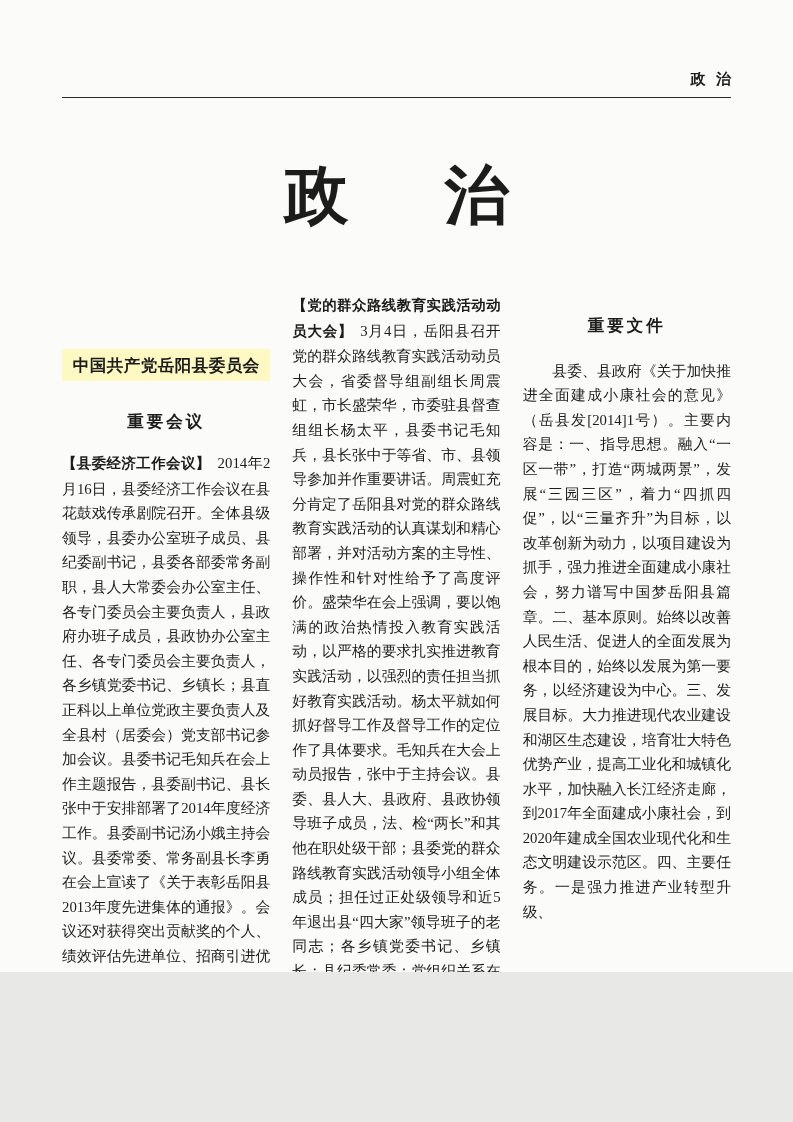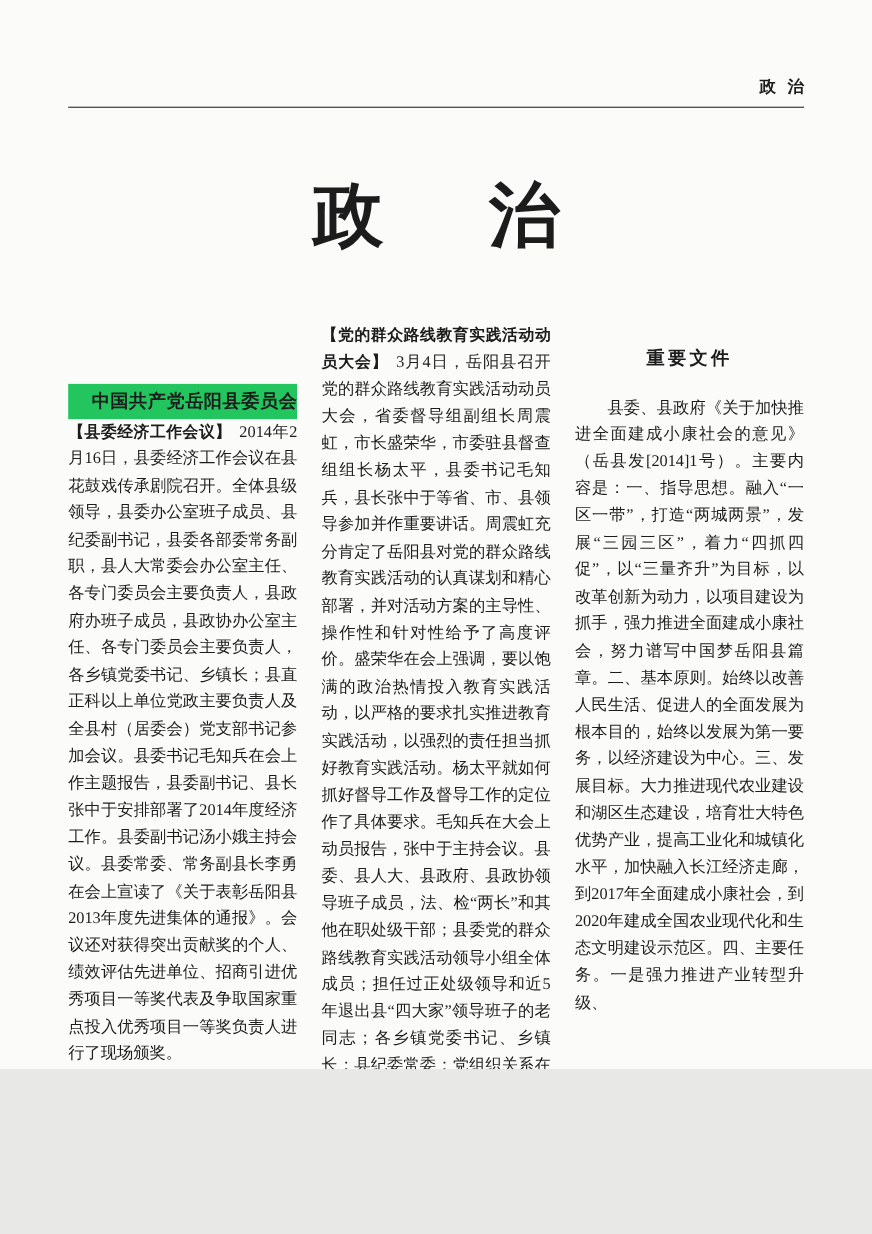--- a/index.html
+++ b/index.html
@@ -59,22 +59,22 @@
   .col {
     font-size: 14.8px;
     line-height: 24.6px;
     text-align: justify;
     text-justify: inter-ideograph;
   }
   .col-left {
     padding-top: 56px;
   }
   .org-box {
-    background: #22c55e;
-    text-align: right;
+    background: #fef9c3;
+    text-align: center;
     font-weight: bold;
     font-size: 16.5px;
     line-height: 1;
     padding: 8px 0 7px 0;
     font-family: "Liberation Sans", sans-serif;
     letter-spacing: 0.5px;
   }
   .section-heading {
     text-align: center;
     font-size: 16.5px;
@@ -90,21 +90,21 @@
   .heading-documents {
     margin-top: 21px;
     margin-bottom: 20px;
   }
   .col p {
     margin: 0;
     padding: 0;
   }
   .entry-title {
     font-weight: bold;
-    font-family: Liberation Serif, serif;
+    font-family: Liberation Mono, monospace;
     font-size: 14.4px;
     margin-right: 7px;
   }
   .indent-2em {
     text-indent: 2em;
   }
   .page-number {
     position: absolute;
     top: 1036px;
     right: 62px;
@@ -122,20 +122,21 @@
   </div>
 
   <div class="header-rule"></div>
 
   <h1 class="page-title">政治</h1>
 
   <div class="columns">
 
     <div class="col col-left">
       <div class="org-box">中国共产党岳阳县委员会</div>
+      <h2 class="section-heading heading-meetings">重要会议</h2>
       <p>
         <span class="entry-title">【县委经济工作会议】</span><span>2014年2月16日，县委经济工作会议在县花鼓戏传承剧院召开。全体县级领导，县委办公室班子成员、县纪委副书记，县委各部委常务副职，县人大常委会办公室主任、各专门委员会主要负责人，县政府办班子成员，县政协办公室主任、各专门委员会主要负责人，各乡镇党委书记、乡镇长；县直正科以上单位党政主要负责人及全县村（居委会）党支部书记参加会议。县委书记毛知兵在会上作主题报告，县委副书记、县长张中于安排部署了2014年度经济工作。县委副书记汤小娥主持会议。县委常委、常务副县长李勇在会上宣读了《关于表彰岳阳县2013年度先进集体的通报》。会议还对获得突出贡献奖的个人、绩效评估先进单位、招商引进优秀项目一等奖代表及争取国家重点投入优秀项目一等奖负责人进行了现场颁奖。</span>
       </p>
     </div>
 
     <div class="col col-middle">
       <p>
         <span class="entry-title">【党的群众路线教育实践活动动员大会】</span><span>3月4日，岳阳县召开党的群众路线教育实践活动动员大会，省委督导组副组长周震虹，市长盛荣华，市委驻县督查组组长杨太平，县委书记毛知兵，县长张中于等省、市、县领导参加并作重要讲话。周震虹充分肯定了岳阳县对党的群众路线教育实践活动的认真谋划和精心部署，并对活动方案的主导性、操作性和针对性给予了高度评价。盛荣华在会上强调，要以饱满的政治热情投入教育实践活动，以严格的要求扎实推进教育实践活动，以强烈的责任担当抓好教育实践活动。杨太平就如何抓好督导工作及督导工作的定位作了具体要求。毛知兵在大会上动员报告，张中于主持会议。县委、县人大、县政府、县政协领导班子成员，法、检“两长”和其他在职处级干部；县委党的群众路线教育实践活动领导小组全体成员；担任过正处级领导和近5年退出县“四大家”领导班子的老同志；各乡镇党委书记、乡镇长；县纪委常委；党组织关系在县的县直部门、企事业单位、人民团体、驻县国有企业主要负责人；其他县委委员、候补委员；在县的省、市两级“两代表一</span>
       </p>
     </div>

